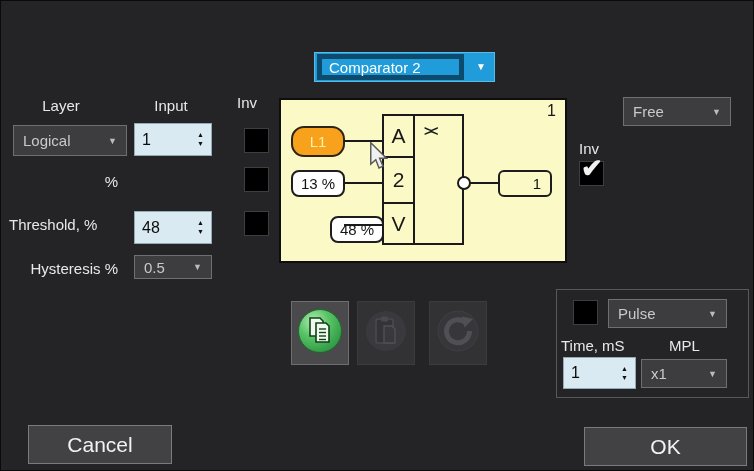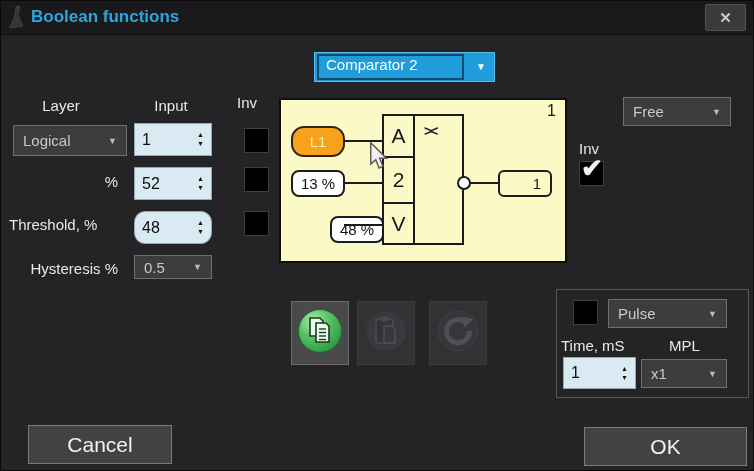--- a/index.html
+++ b/index.html
@@ -26,21 +26,21 @@
   .spin { position:absolute; background:#d9eaf2; border:1px solid #93aab4; box-sizing:border-box; display:flex; align-items:center; padding-left:7px; color:#0c0c0c; font-size:16px; }
   .spin .btns { margin-left:auto; margin-right:7px; display:flex; flex-direction:column; gap:3px; }
   .spin .btns span { font-size:7px; line-height:6px; color:#111; }
 
   
   .cb { position:absolute; width:25px; height:25px; background:#000; border:1px solid #3e3e42; box-sizing:border-box; }
   .cb .check { position:absolute; left:1px; top:-9px; color:#f2f2f2; font-size:26px; font-weight:bold; text-shadow:0 0 1px #000; }
 
   
   .fn-dd { position:absolute; left:313px; top:51px; width:181px; height:30px; background:#1f9cd9; border:1px solid #56bde8; box-sizing:border-box; }
-  .fn-dd .focus { position:absolute; left:2px; top:1px; bottom:1px; right:30px; border:2px solid #0c4a6e; box-sizing:border-box; display:flex; }
+  .fn-dd .focus { position:absolute; left:2px; top:1px; bottom:1px; right:30px; border:5px solid #0c4a6e; box-sizing:border-box; display:flex; }
   .fn-dd .focus span { color:#fff; font-size:15px; padding-left:7px; white-space:nowrap; }
   .fn-dd .arrow { position:absolute; right:8px; top:8px; color:#fff; font-size:10px; }
 
   
   .diagram { position:absolute; left:278px; top:97px; width:288px; height:165px; background:#fbf9c6; border:2px solid #0e0e0e; box-sizing:border-box; }
   .blocknum { position:absolute; right:9px; top:2px; color:#18181a; font-size:16px; }
   .inbox { position:absolute; left:10px; width:54px; border:2px solid #1d1d1f; border-radius:8px; box-sizing:border-box; display:flex; align-items:center; justify-content:center; font-size:15px; }
   .inbox.l1 { top:26px; height:31px; background:#f7a11d; color:#faf0a8; border-color:#2b2417;border-radius:13px; }
   .inbox.white { background:#fff; color:#141414; height:27px; }
   .wire { position:absolute; height:2px; background:#1a1a1c; }
@@ -63,33 +63,20 @@
   
   .btn { position:absolute; background:#424245; border:1px solid #7b7b7e; box-sizing:border-box; color:#f2f2f2; font-size:21px; display:flex; align-items:center; justify-content:center; }
 
   .cursor { position:absolute; left:368px; top:141px; }
 </style>
 </head>
 <body>
 
 <div class="window">
 
-  <div class="titlebar">
-    <span class="app-icon">
-      <svg width="20" height="25" viewBox="0 0 20 25">
-        <polygon points="9,2 13,2 11,10 16,21 3,23 8,10" fill="#34343a" stroke="#45454b" stroke-width="0.8"></polygon>
-        <circle cx="11" cy="3" r="2.4" fill="#3c3c42"></circle>
-        <circle cx="10" cy="15" r="1.2" fill="#7a2a2a"></circle>
-      </svg>
-    </span>
-    <span class="title">Boolean functions</span>
-    <div class="close-btn">
-      <span>✕</span>
-    </div>
-  </div>
 
   <div class="fn-dd">
     <div class="focus">
       <span>Comparator 2</span>
     </div>
     <span class="arrow">▼</span>
   </div>
 
   <div class="lbl" style="left:24px; top:96px; width:72px; text-align:center;">Layer</div>
   <div class="lbl" style="left:130px; top:96px; width:80px; text-align:center;">Input</div>
@@ -100,30 +87,23 @@
   </div>
   <div class="spin" style="left:133px; top:122px; width:78px; height:33px;">
     <span>1</span>
     <span class="btns">
         <span>▲</span>
         <span>▼</span>
       </span>
   </div>
 
   <div class="lbl" style="left:40px; top:172px; width:77px; text-align:right;">%</div>
-  <div class="spin" style="left:133px; top:166px; width:78px; height:33px;">
-    <span>52</span>
-    <span class="btns">
-        <span>▲</span>
-        <span>▼</span>
-      </span>
-  </div>
 
   <div class="lbl" style="left:8px; top:215px; width:109px; text-align:left;">Threshold, %</div>
-  <div class="spin" style="left:133px; top:210px; width:78px; height:33px;border-radius:11px;">
+  <div class="spin" style="left:133px; top:210px; width:78px; height:33px;">
     <span>48</span>
     <span class="btns">
         <span>▲</span>
         <span>▼</span>
       </span>
   </div>
 
   <div class="lbl" style="left:8px; top:259px; width:109px; text-align:right;">Hysteresis %</div>
   <div class="dd" style="left:133px; top:254px; width:78px; height:24px;">
     <span>0.5</span>

